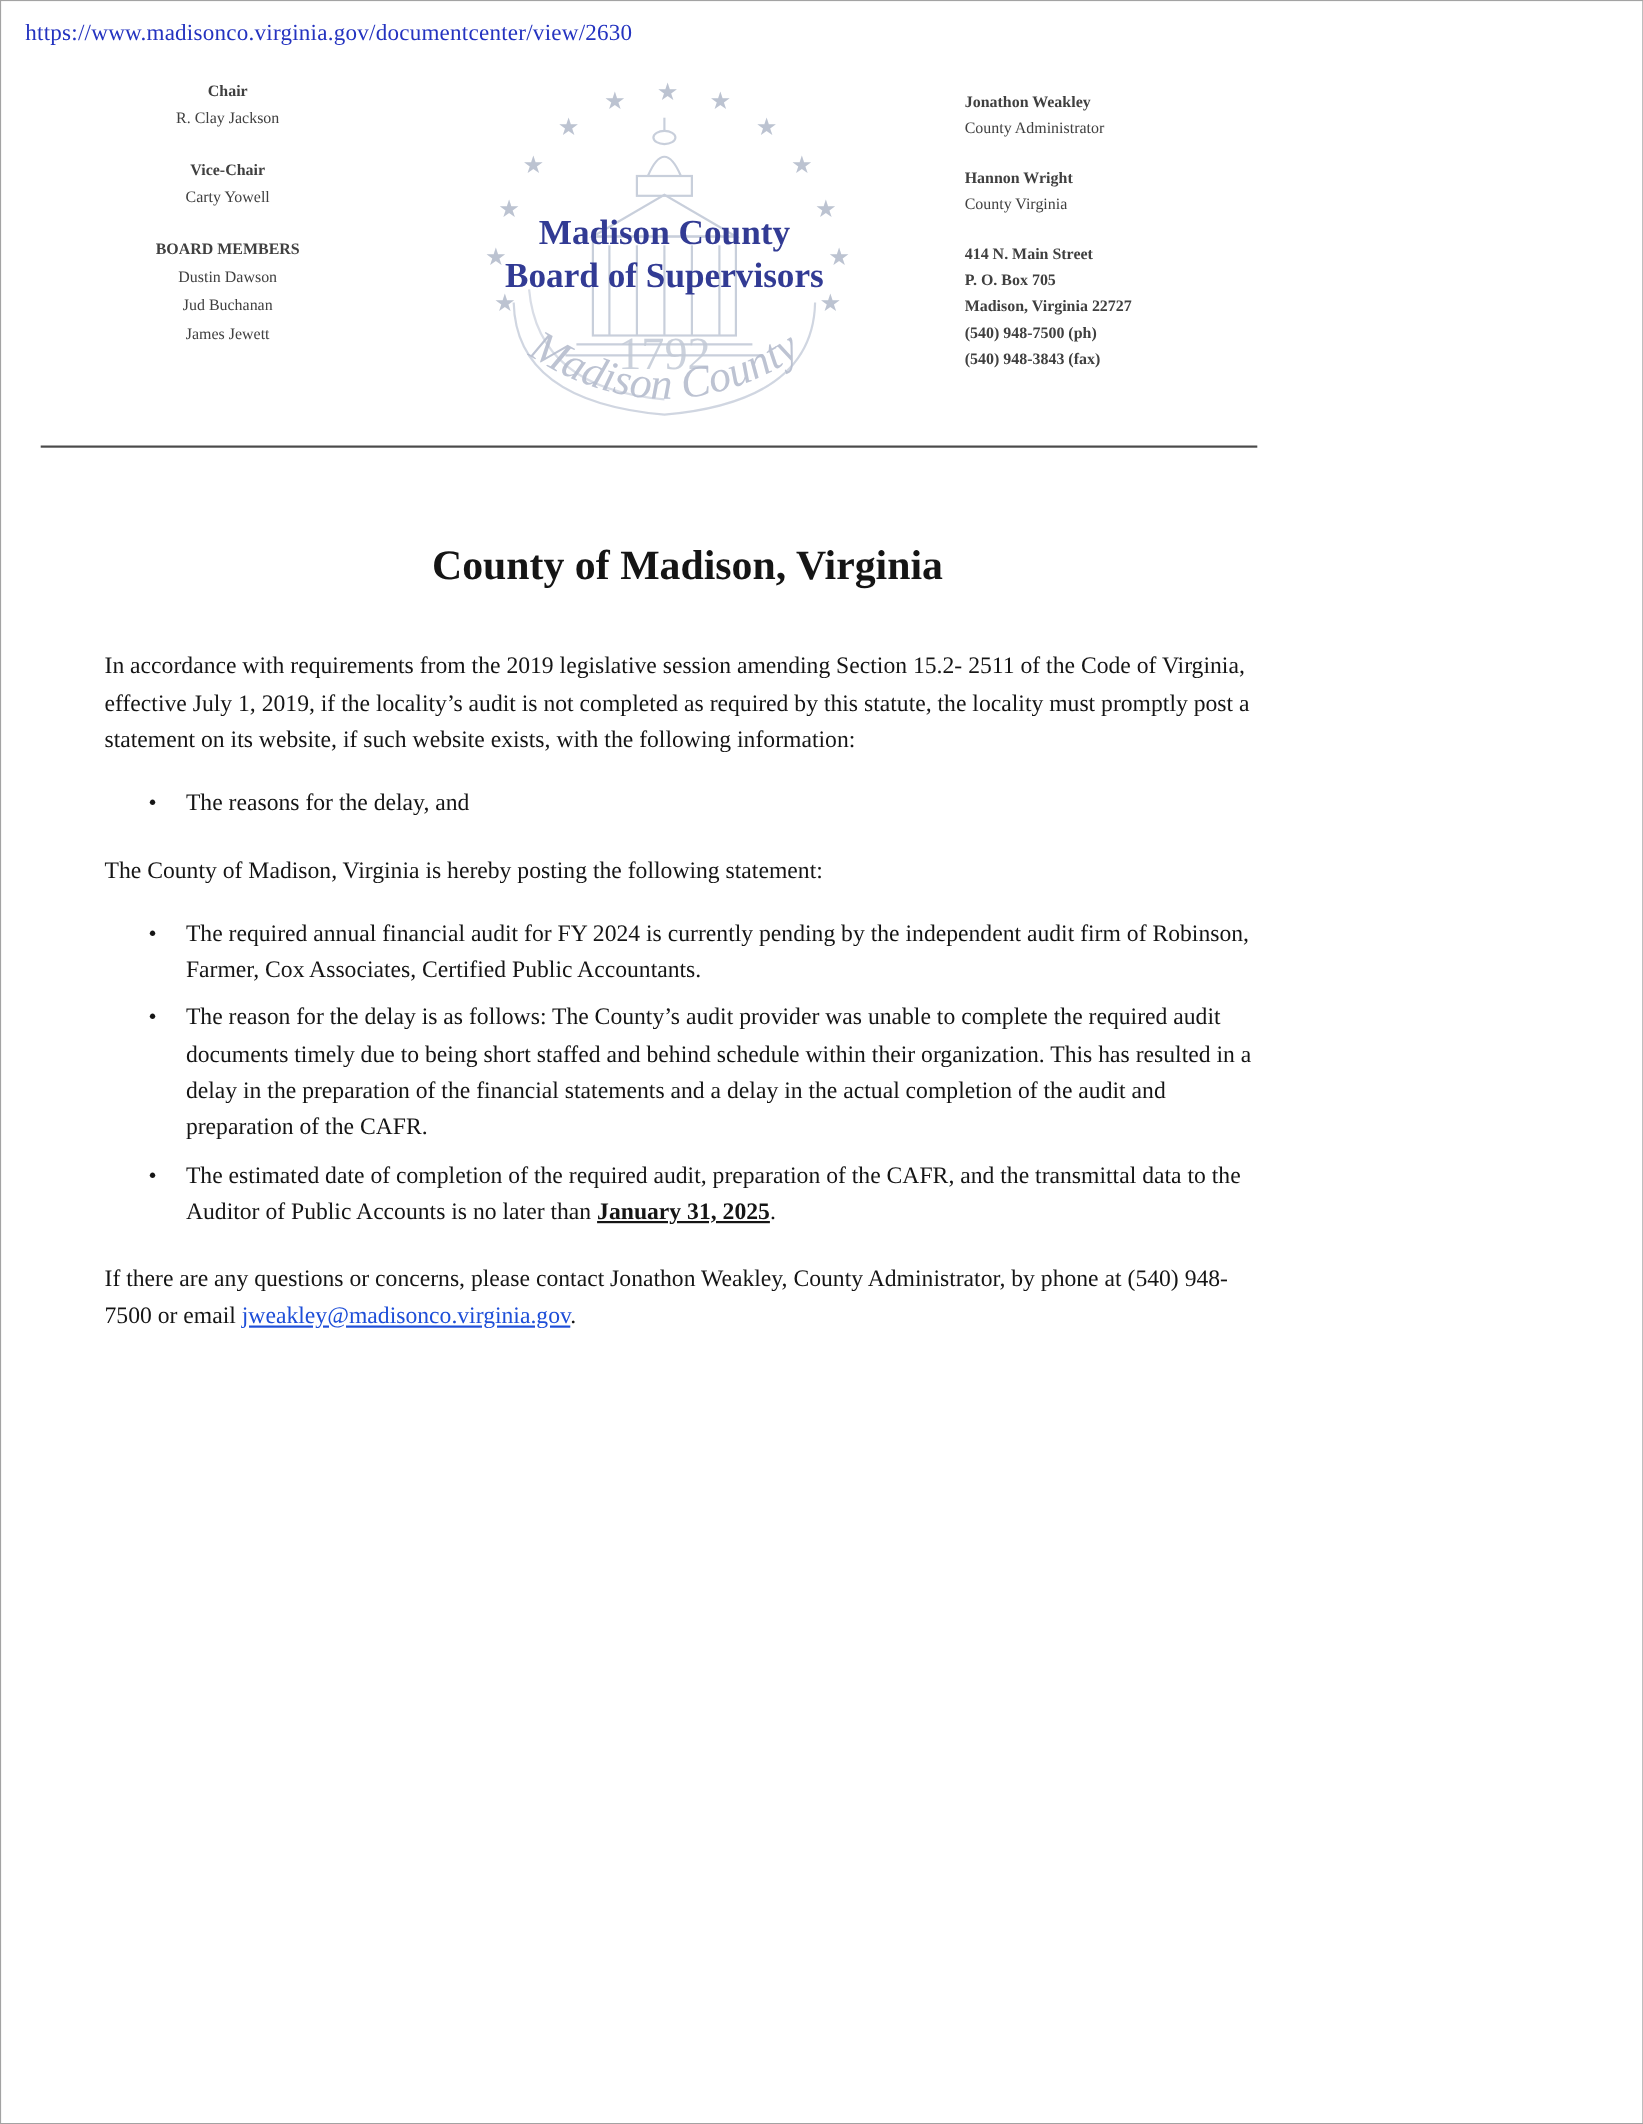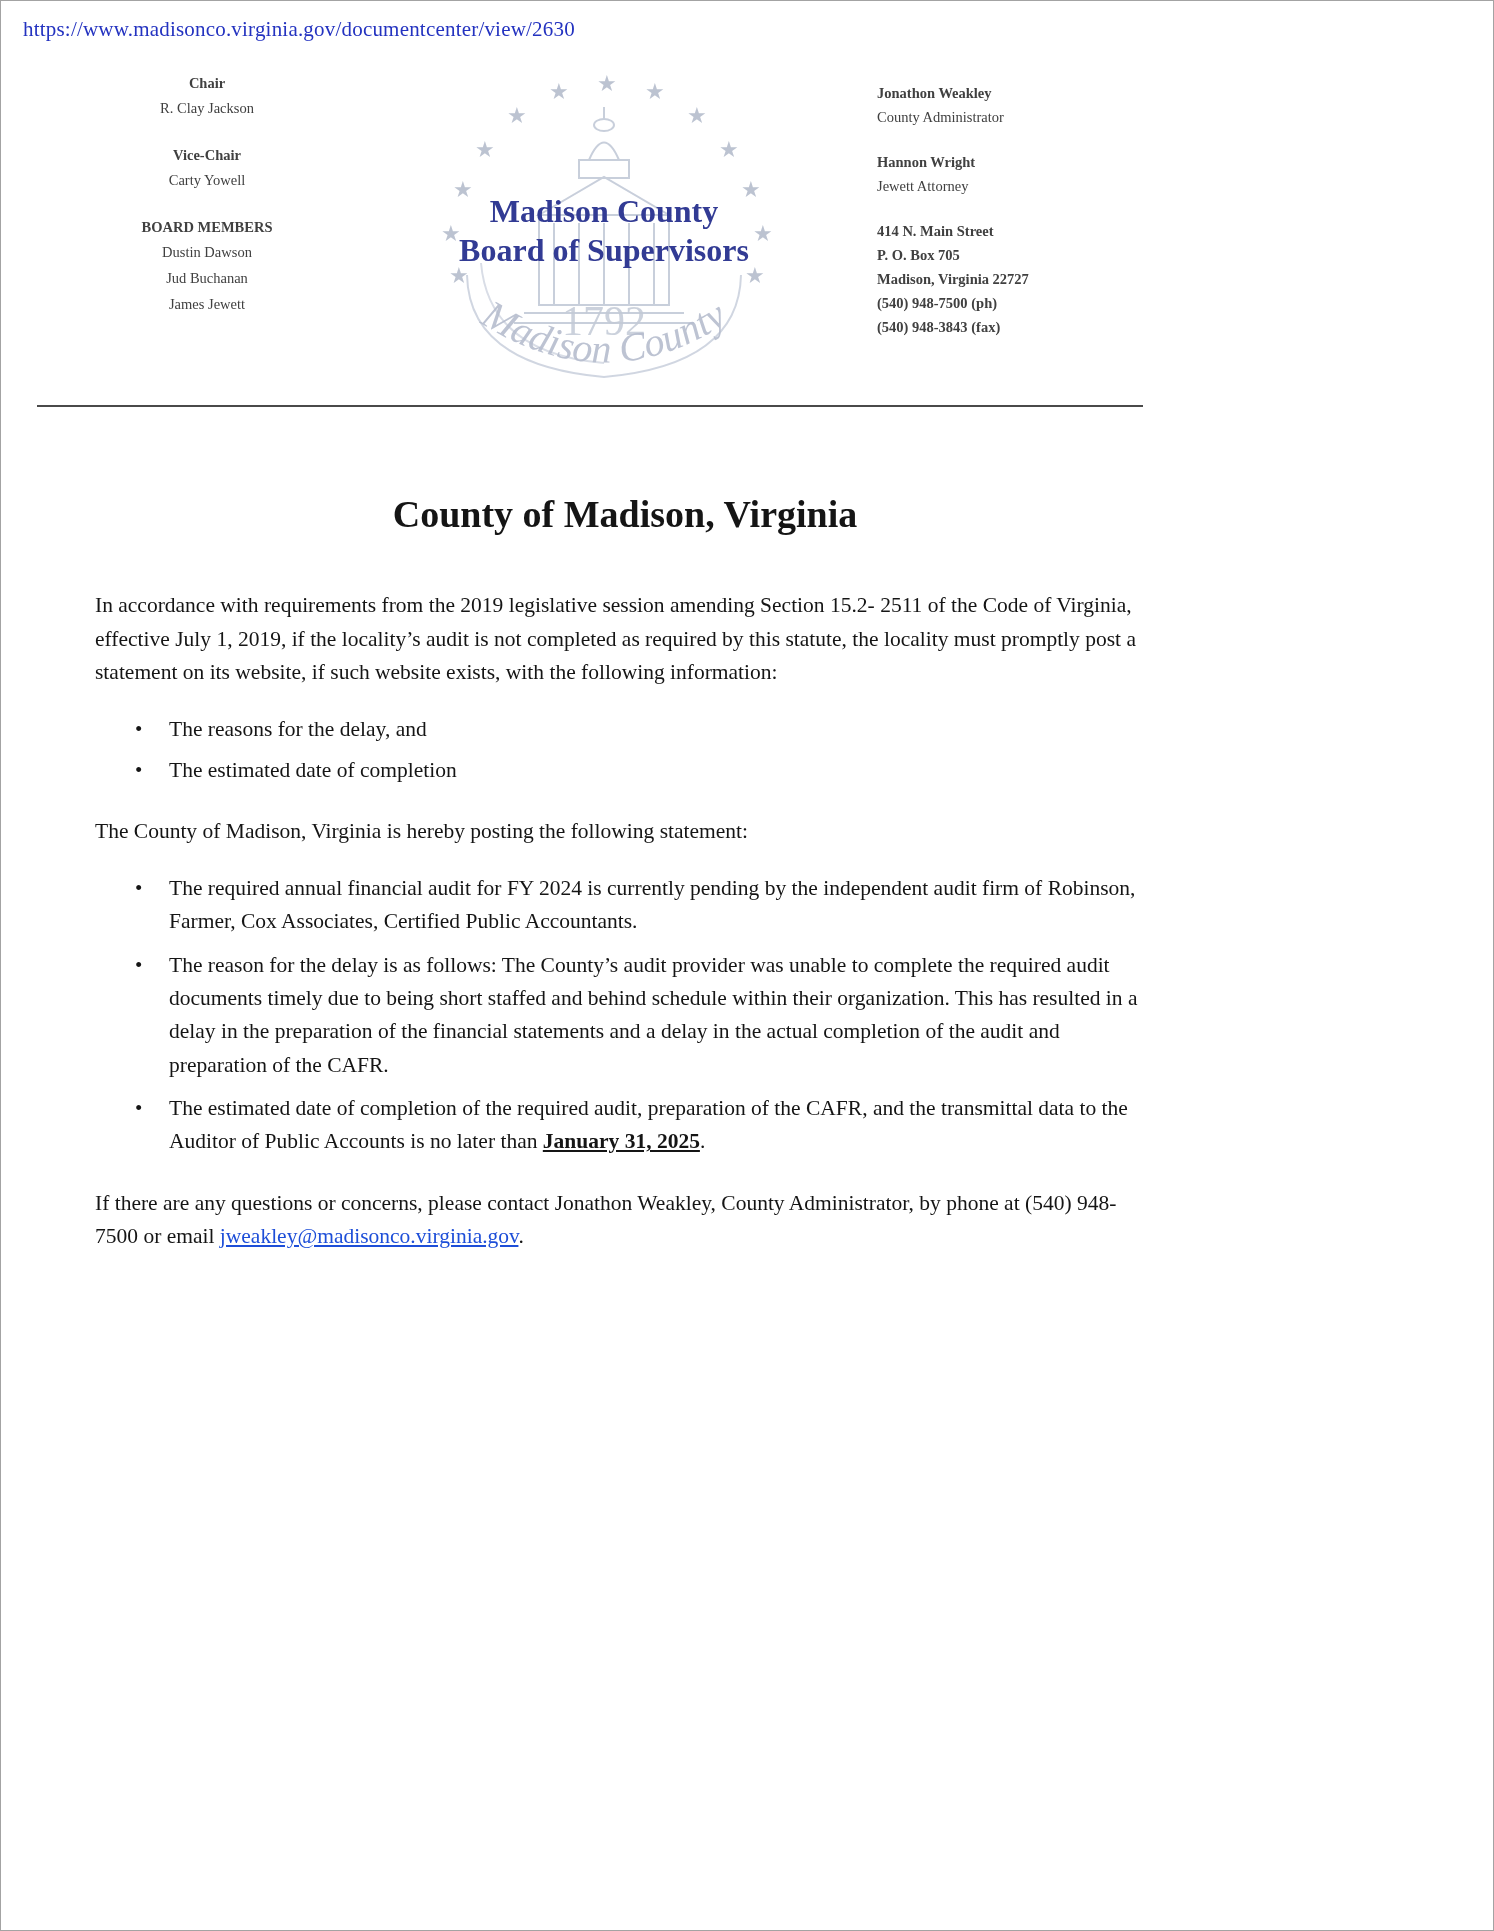--- a/index.html
+++ b/index.html
@@ -159,42 +159,41 @@
       <div class="overlay">
         <div class="l1">Madison County</div>
         <div class="l2">Board of Supervisors</div>
       </div>
     </div>
 
     <div class="lh-right">
       <div class="person-name">Jonathon Weakley</div>
       <div class="person-title">County Administrator</div>
       <div class="person-name">Hannon Wright</div>
-      <div class="person-title">Jewett Attorney</div>
+      <div class="person-title">County Virginia</div>
       <div class="addr">414 N. Main Street</div>
       <div class="addr">P. O. Box 705</div>
       <div class="addr">Madison, Virginia 22727</div>
       <div class="addr">(540) 948-7500 (ph)</div>
       <div class="addr">(540) 948-3843 (fax)</div>
     </div>
   </div>
 
   <div class="rule"></div>
 
   <div class="content">
 
     <div class="doc-title">
       <span class="t1">County of Madison, Virginia</span>
     </div>
 
     <p class="para">In accordance with requirements from the 2019 legislative session amending Section 15.2- 2511 of the Code of Virginia, effective July 1, 2019, if the locality’s audit is not completed as required by this statute, the locality must promptly post a statement on its website, if such website exists, with the following information:</p>
 
     <ul class="bullets">
       <li>The reasons for the delay, and</li>
-      <li>The estimated date of completion</li>
     </ul>
 
     <p class="para">The County of Madison, Virginia is hereby posting the following statement:</p>
 
     <ul class="bullets statements">
       <li>The required annual financial audit for FY 2024 is currently pending by the independent audit firm of Robinson, Farmer, Cox Associates, Certified Public Accountants.</li>
       <li>The reason for the delay is as follows: The County’s audit provider was unable to complete the required audit documents timely due to being short staffed and behind schedule within their organization. This has resulted in a delay in the preparation of the financial statements and a delay in the actual completion of the audit and preparation of the CAFR.</li>
       <li><span>The estimated date of completion of the required audit, preparation of the CAFR, and the transmittal data to the Auditor of Public Accounts is no later than </span><span class="date-emph">January 31, 2025</span><span>.</span></li>
     </ul>
 

